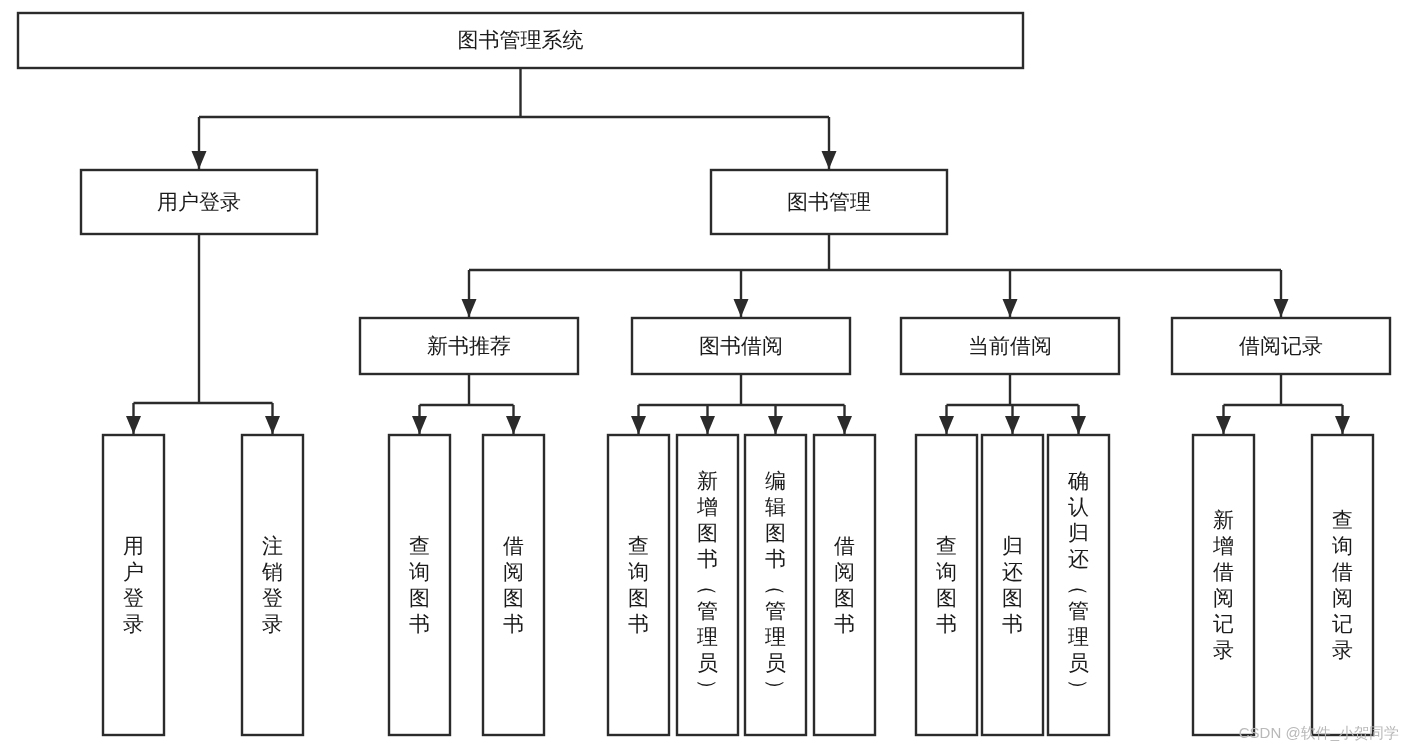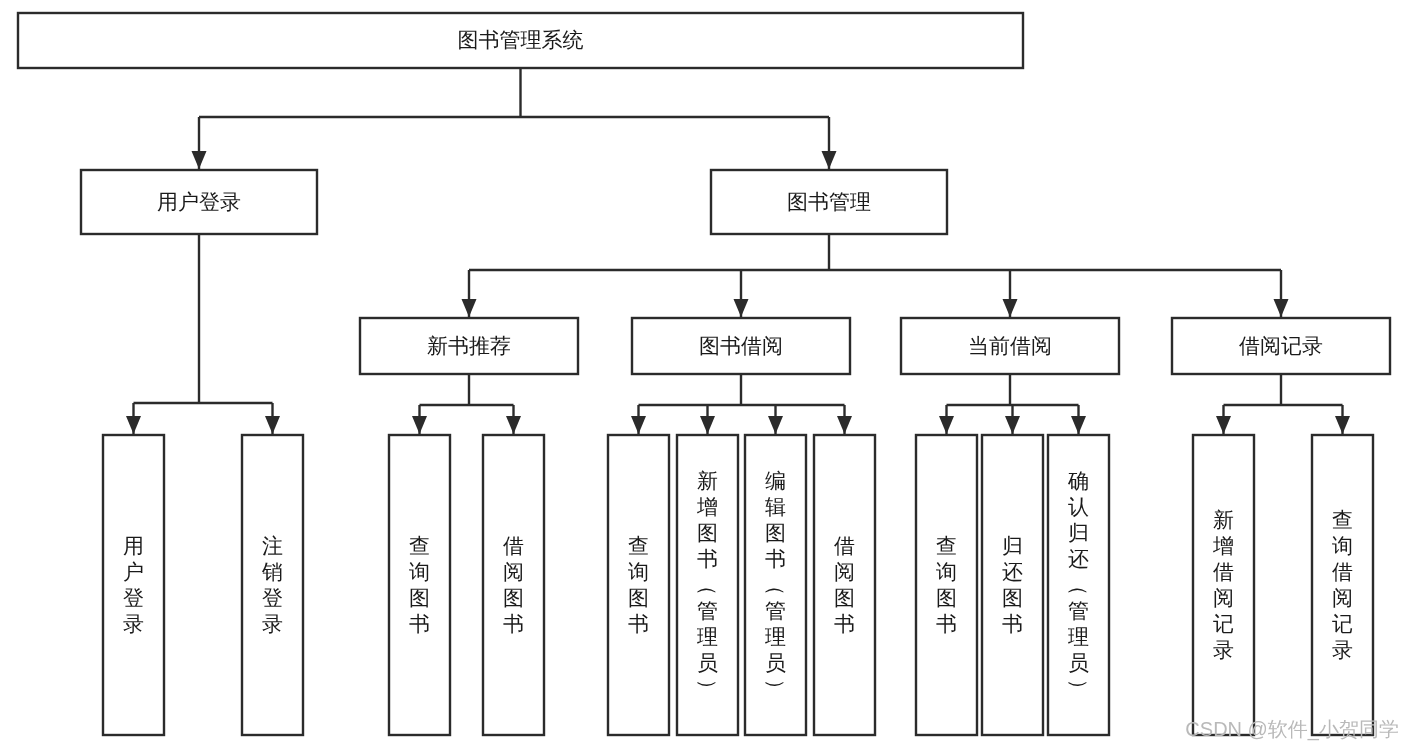--- a/index.html
+++ b/index.html
@@ -50,21 +50,21 @@
     fill: #1a1a1a;
     font-family: "Liberation Sans", "DejaVu Sans", sans-serif;
     font-size: 21px;
     text-anchor: middle;
   }
   .watermark {
     position: absolute;
     right: 6px;
     bottom: 4px;
     font-family: "Liberation Sans", "DejaVu Sans", sans-serif;
-    font-size: 20px;
+    font-size: 15px;
     color: #b9b9b9;
     white-space: nowrap;
     user-select: none;
   }
 </style>
 </head>
 <body>
 
 <div id="canvas">
   <svg id="diagram" viewBox="0 0 1405 747">

